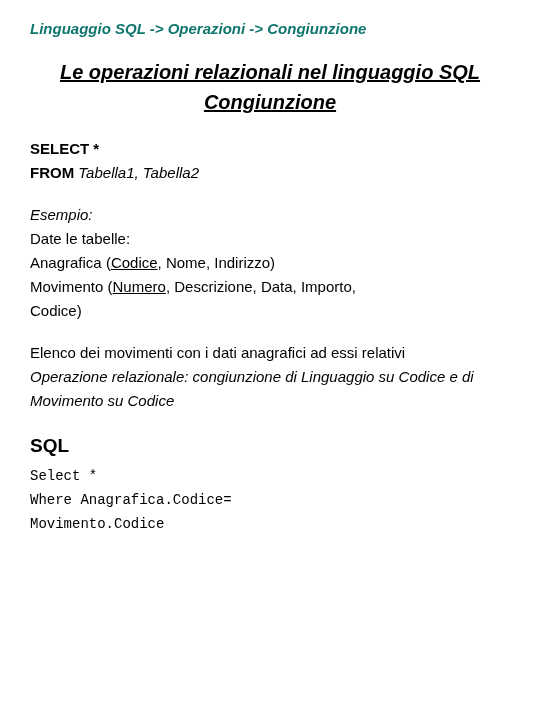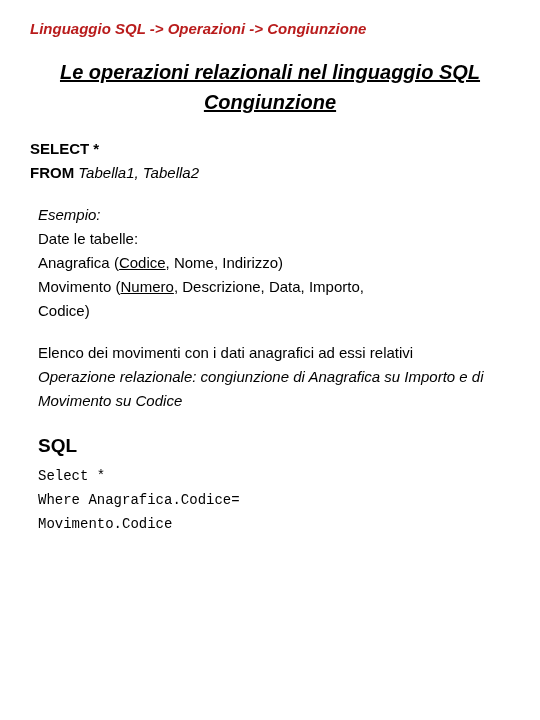--- a/index.html
+++ b/index.html
@@ -13,21 +13,21 @@
       height: 720px;
       background: #ffffff;
       font-family: Arial, sans-serif;
       font-size: 15px;
       color: #000000;
       padding: 20px 30px;
       overflow: hidden;
     }
 
     .breadcrumb {
-      color: #b91c1c;
+      color: #0f766e;
       font-style: italic;
       font-weight: bold;
       font-size: 15px;
       margin-bottom: 20px;
       text-align: left;
     }
 
     .page-title {
       font-style: italic;
       font-weight: bold;
@@ -53,21 +53,20 @@
       font-style: italic;
     }
 
     .underline-text {
       text-decoration: underline;
     }
 
     .section {
       margin-bottom: 18px;
       line-height: 1.6;
-      margin-left: 8px;
     }
 
     .code-block {
       font-family: 'Courier New', Courier, monospace;
       font-size: 14px;
       line-height: 1.7;
       margin-top: 4px;
     }
 
     .sql-label {
@@ -105,21 +104,21 @@
   </div>
   <div>
     <span>Movimento (</span><span class="underline-text">Numero</span><span>, Descrizione, Data, Importo,</span>
   </div>
   <div>Codice)</div>
 </div>
 
 <div class="section">
   <div>Elenco dei movimenti con i dati anagrafici ad essi relativi</div>
   <div>
-    <span class="italic-text">Operazione relazionale: congiunzione di Anagrafica su Importo e di Movimento su Codice</span>
+    <span class="italic-text">Operazione relazionale: congiunzione di Linguaggio su Codice e di Movimento su Codice</span>
   </div>
 </div>
 
 <div class="section">
   <div class="sql-label">SQL</div>
   <div class="code-block">
     <div>Select *</div>
     <div>Where Anagrafica.Codice=</div>
     <div>Movimento.Codice</div>
   </div>

